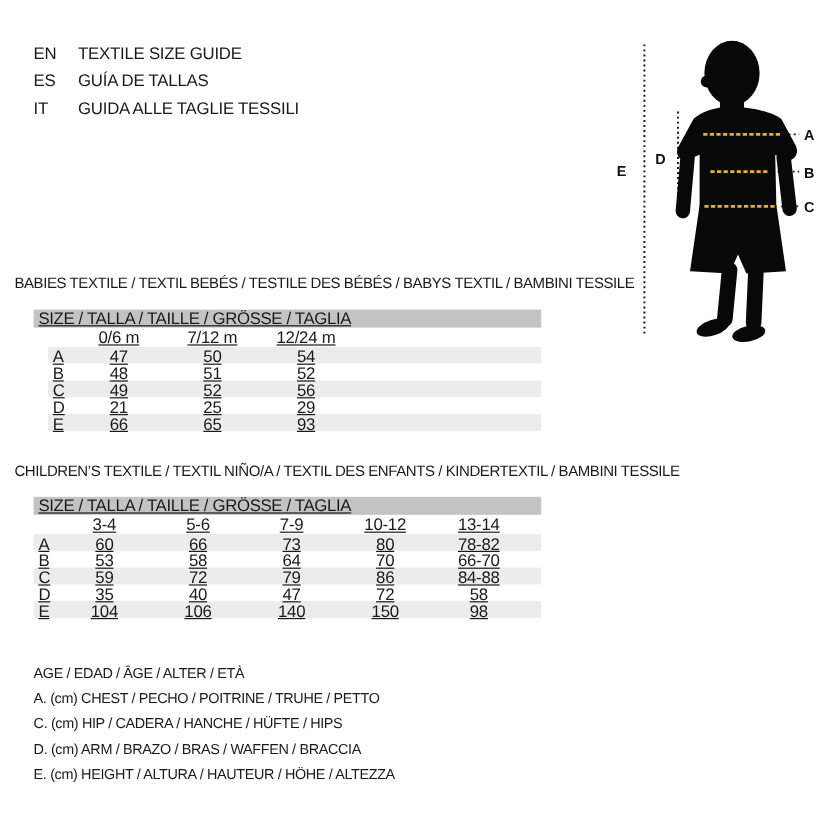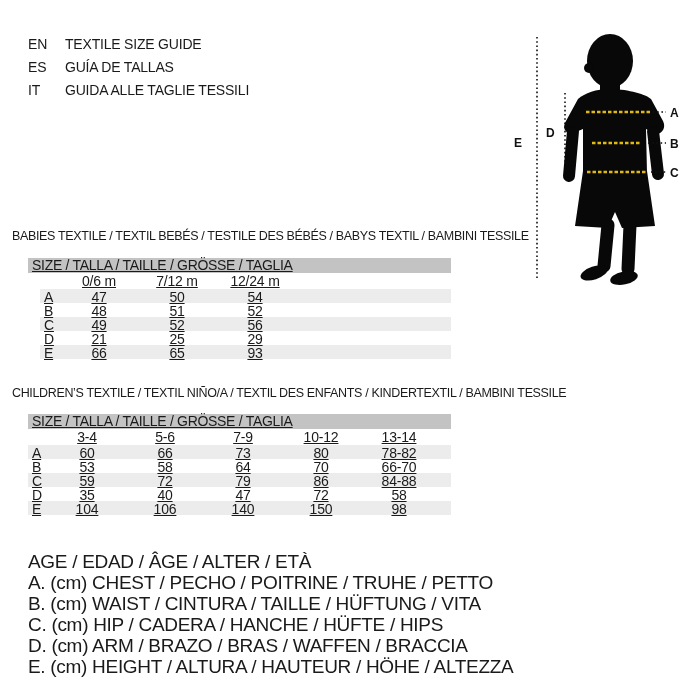--- a/index.html
+++ b/index.html
@@ -24,21 +24,21 @@
   #children-table{top:414px;}
   .size-band{background:#c3c3c3;height:15px;line-height:15px;padding-left:4px;letter-spacing:-0.3px;}
   .trow{display:grid;grid-template-columns:20px repeat(5,78px);align-items:center;}
   .babies .trow{grid-template-columns:20px repeat(3,78px);margin-left:12px;}
   .trow.thead{height:16px;}
   .trow.drow{height:14px;}
   .cell{text-align:center;}
   .cell.rlabel{text-align:left;padding-left:4px;}
   .stripe{background:#ececec;}
   
-  .legend{position:absolute;left:28px;top:551px;font-size:19px;letter-spacing:-0.3px;}
+  .legend{position:absolute;left:28px;top:551px;font-size:12px;letter-spacing:-0.3px;}
   .legend div{line-height:21px;white-space:nowrap;}
 </style>
 </head>
 <body>
 
 <div class="page">
 
   <div class="lang-list">
     <div class="lang-row">
       <span class="lang-code">EN</span>
@@ -181,19 +181,18 @@
       <span class="cell">106</span>
       <span class="cell">140</span>
       <span class="cell">150</span>
       <span class="cell">98</span>
     </div>
   </div>
 
   <div class="legend">
     <div>AGE / EDAD / ÂGE / ALTER / ETÀ</div>
     <div>A. (cm) CHEST / PECHO / POITRINE / TRUHE / PETTO</div>
-    <div>B. (cm) WAIST / CINTURA / TAILLE / HÜFTUNG / VITA</div>
     <div>C. (cm) HIP / CADERA / HANCHE / HÜFTE / HIPS</div>
     <div>D. (cm) ARM / BRAZO / BRAS / WAFFEN / BRACCIA</div>
     <div>E. (cm) HEIGHT / ALTURA / HAUTEUR / HÖHE / ALTEZZA</div>
   </div>
 
 </div>
 
 </body></html>

